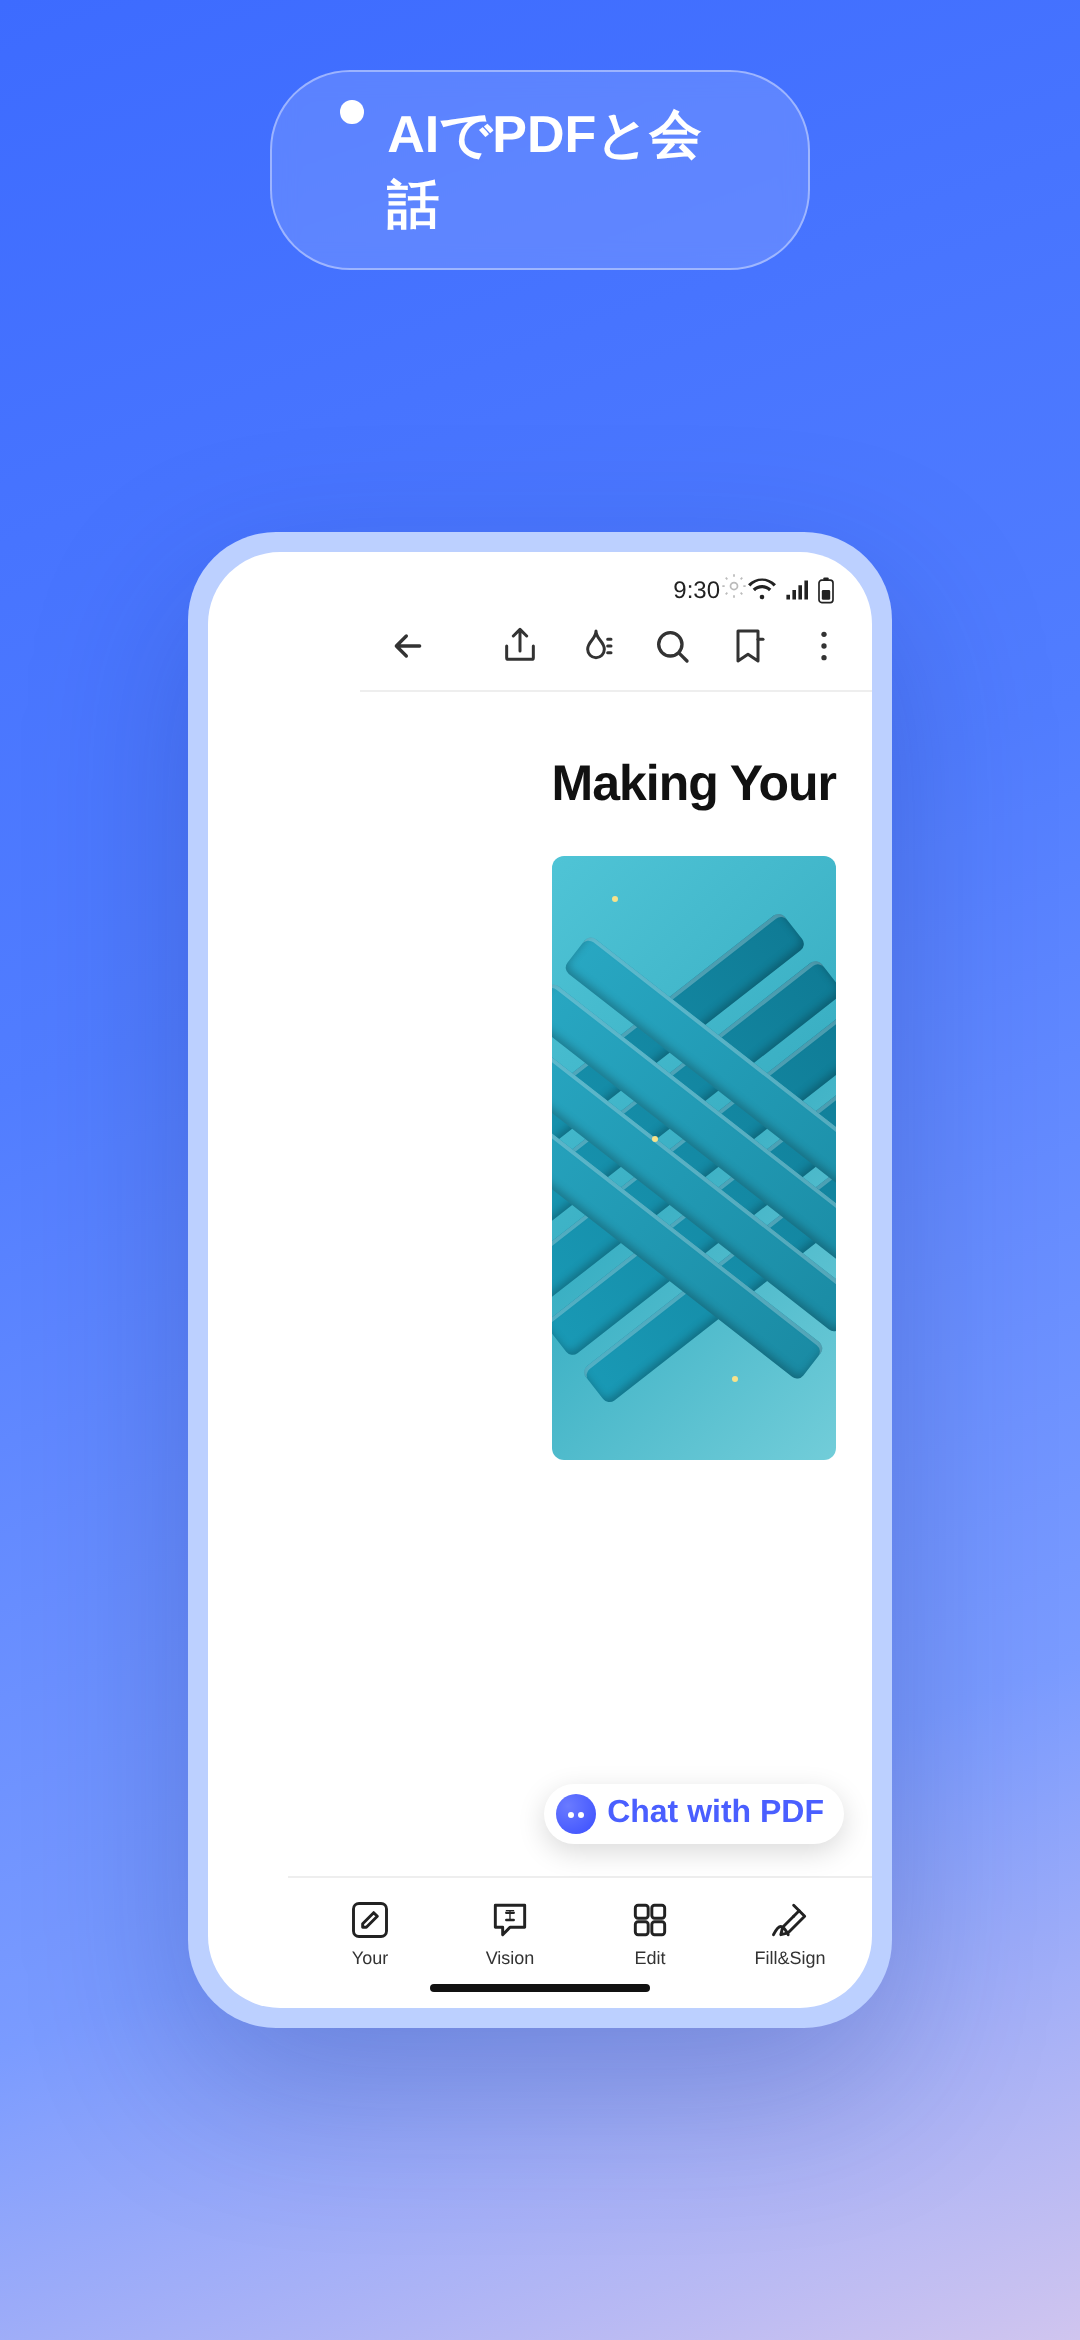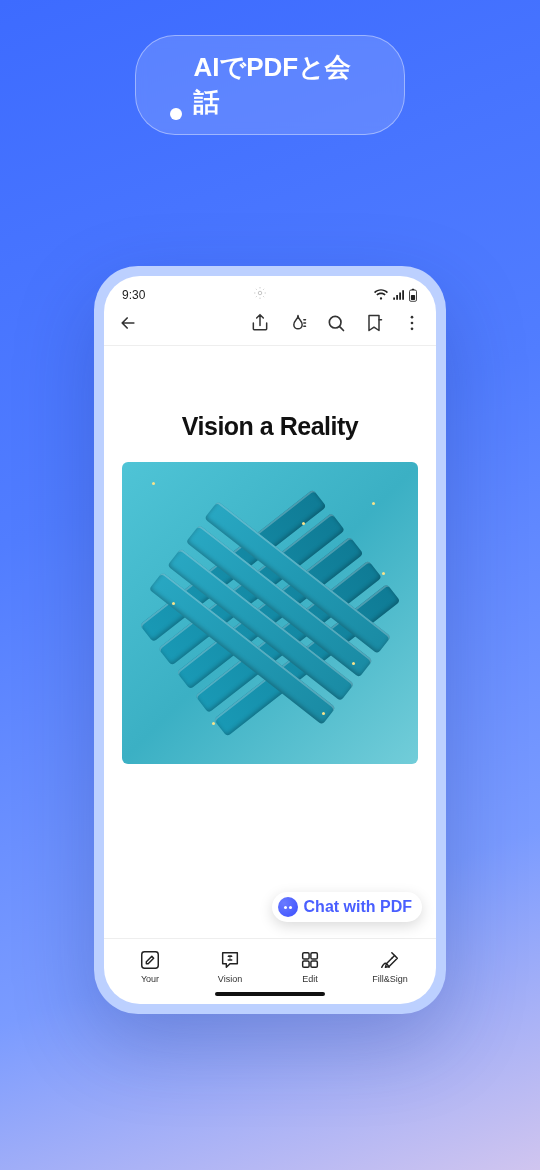--- a/index.html
+++ b/index.html
@@ -14,21 +14,21 @@
   .header-pill {
     position: absolute;
     top: 35px;
     left: 50%;
     transform: translateX(-50%);
     background: rgba(255,255,255,0.14);
     border: 1px solid rgba(255,255,255,0.4);
     border-radius: 40px;
     padding: 14px 34px;
     display: flex;
-    align-items: flex-end;
+    align-items: flex-start;
     gap: 12px;
     color: #fff;
     font-size: 26px;
     font-weight: 700;
     backdrop-filter: blur(6px);
   }
   .header-pill .dot {
     width: 12px; height: 12px; background: #fff; border-radius: 50%;
   }
 
@@ -45,20 +45,21 @@
     box-shadow: 0 30px 80px rgba(20,40,120,0.25);
   }
   .screen {
     width: 100%; height: 100%;
     background: #fff;
     border-radius: 36px;
     overflow: hidden;
     display: flex;
     flex-direction: column;
     position: relative;
+    align-items: flex-end;
   }
 
   .status-bar {
     display: flex;
     align-items: center;
     justify-content: space-between;
     padding: 10px 18px 4px;
     font-size: 12px;
     color: #222;
     font-weight: 500;
@@ -255,22 +256,21 @@
         <svg class="icn" viewBox="0 0 24 24" fill="currentColor">
             <circle cx="12" cy="5" r="1.6"></circle>
             <circle cx="12" cy="12" r="1.6"></circle>
             <circle cx="12" cy="19" r="1.6"></circle>
           </svg>
       </span>
     </div>
 
     <div class="doc">
       <h1 class="doc-title">
-        <br>
-        <span>Vision a Reality</span>
+        <span>Making Your</span><br>
       </h1>
 
       <div class="artwork">
         <div class="stripe s1"></div>
         <div class="stripe s2"></div>
         <div class="stripe s3"></div>
         <div class="stripe s4"></div>
         <div class="stripe s5"></div>
         <div class="stripe sx1"></div>
         <div class="stripe sx2"></div>

